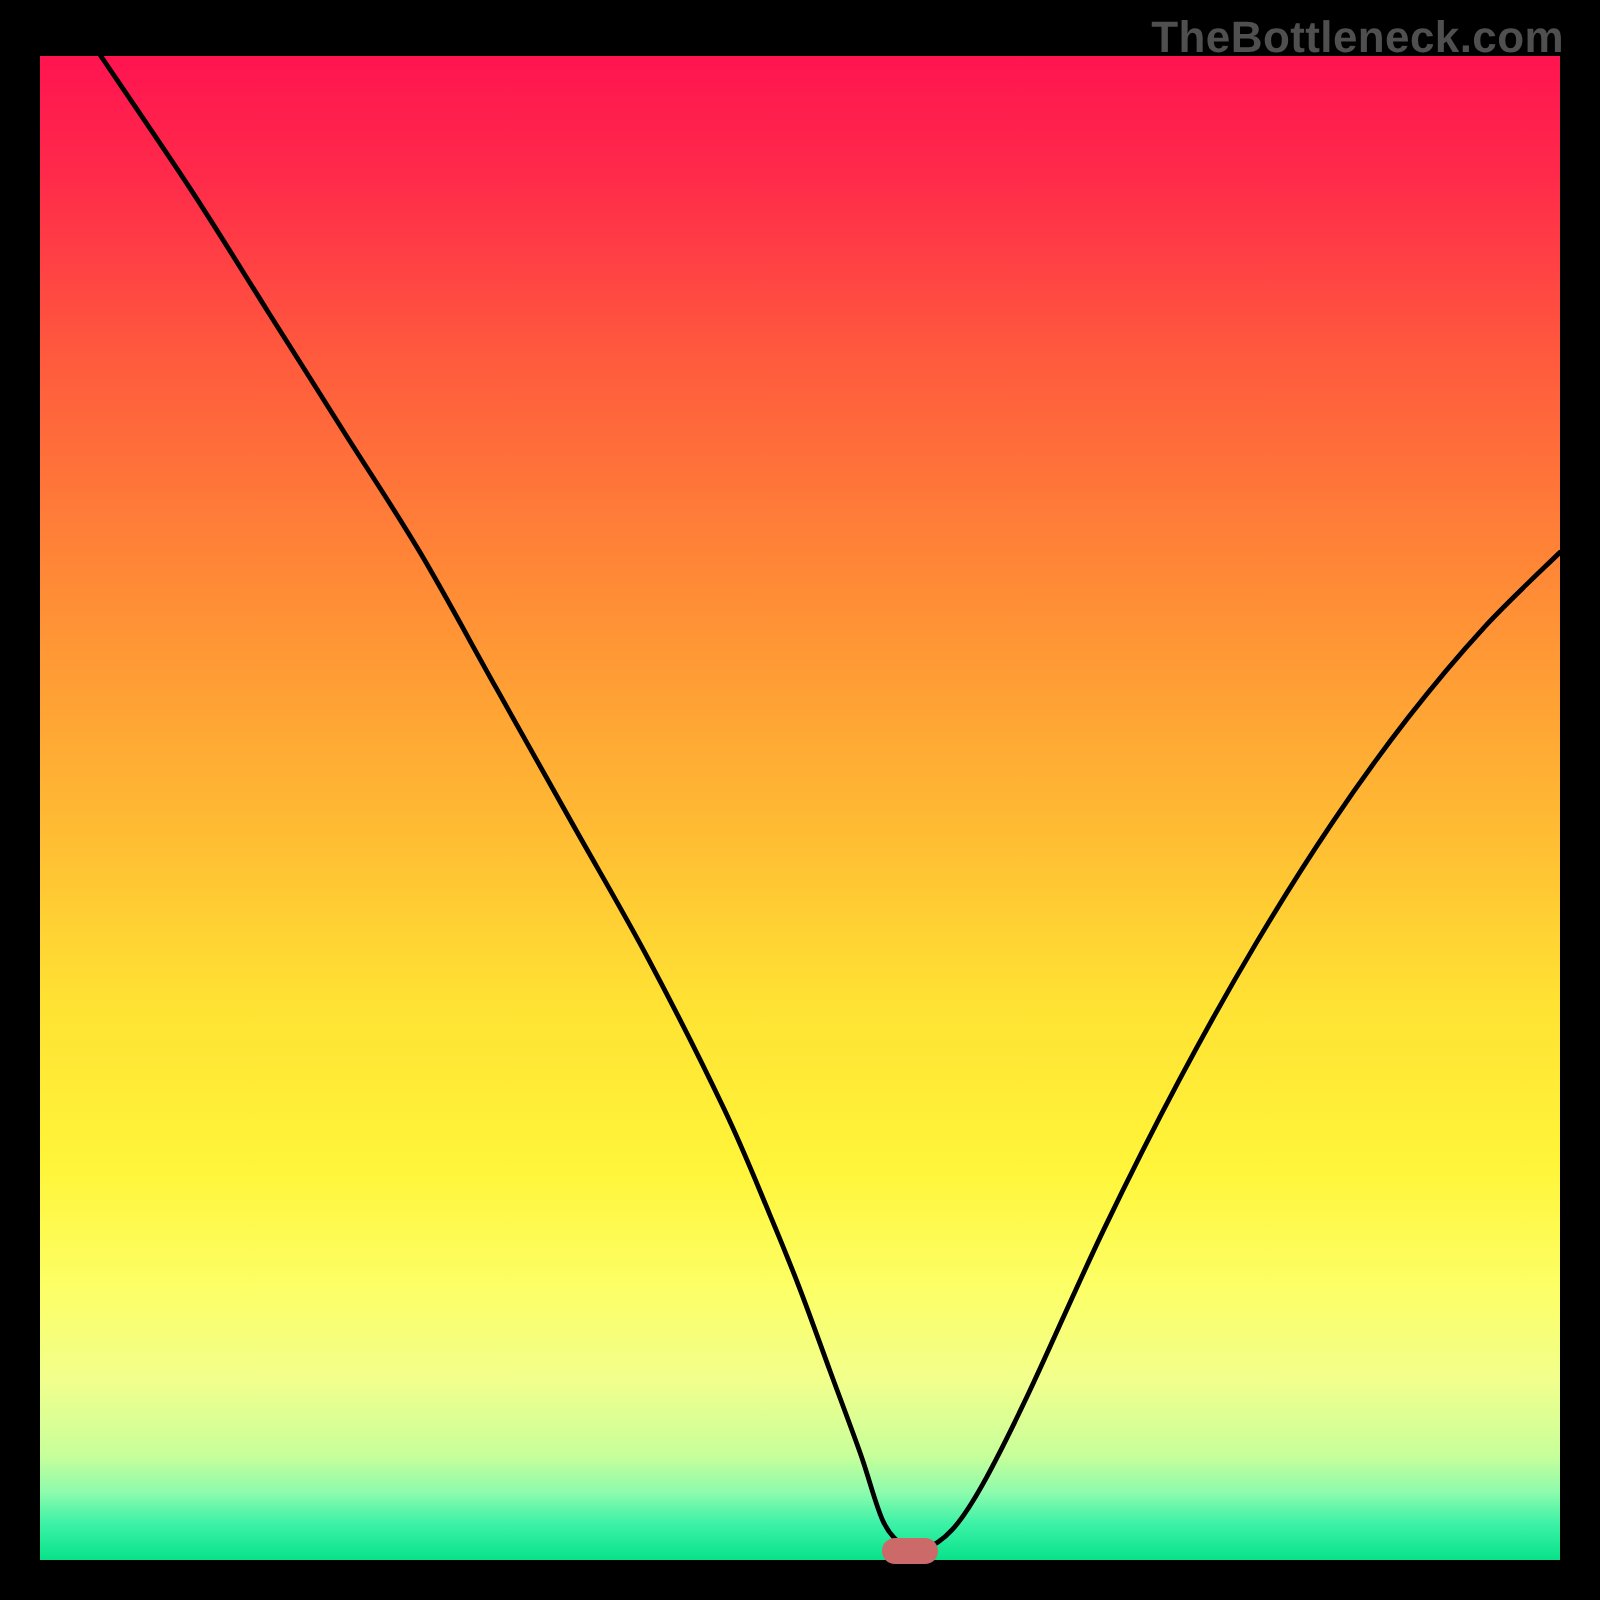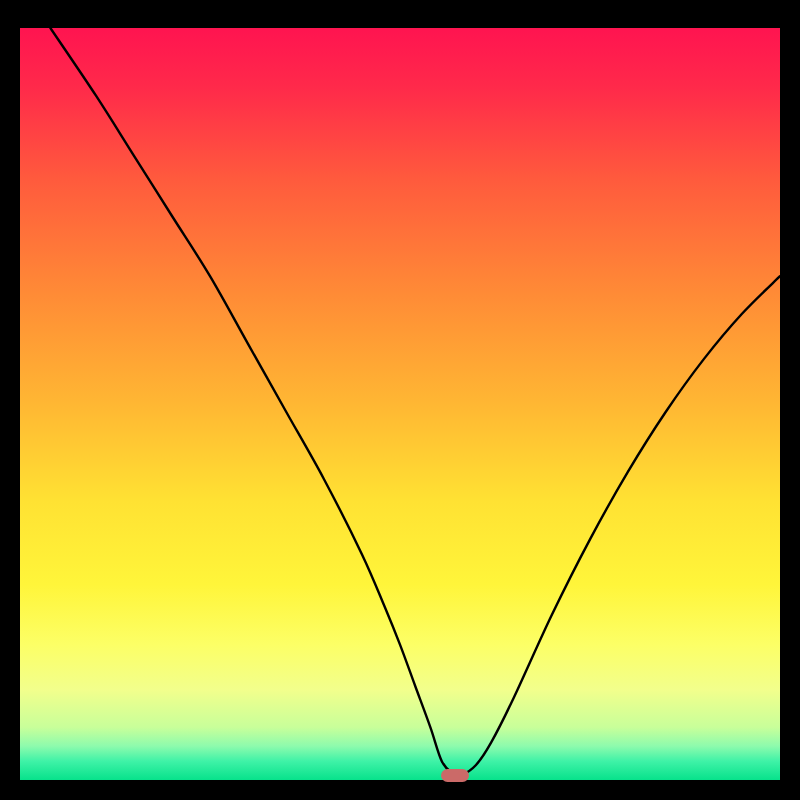--- a/index.html
+++ b/index.html
@@ -56,20 +56,21 @@
     height: 13px;
     border-radius: 7px;
     background: #cb6a68;
     z-index: 12;
   }
 </style>
 </head>
 <body>
 
 <div class="frame">
+  <div class="watermark">TheBottleneck.com</div>
 
   <div class="plot-outer">
     <svg class="gradient" viewBox="0 0 760 752" preserveAspectRatio="none">
       <defs>
         <linearGradient id="bg-grad" x1="0" y1="0" x2="0" y2="1">
             <stop offset="0%" stop-color="#ff1450"></stop>
             <stop offset="8%" stop-color="#ff2a4a"></stop>
             <stop offset="20%" stop-color="#ff5a3d"></stop>
             <stop offset="35%" stop-color="#ff8a36"></stop>
             <stop offset="50%" stop-color="#ffb733"></stop>

